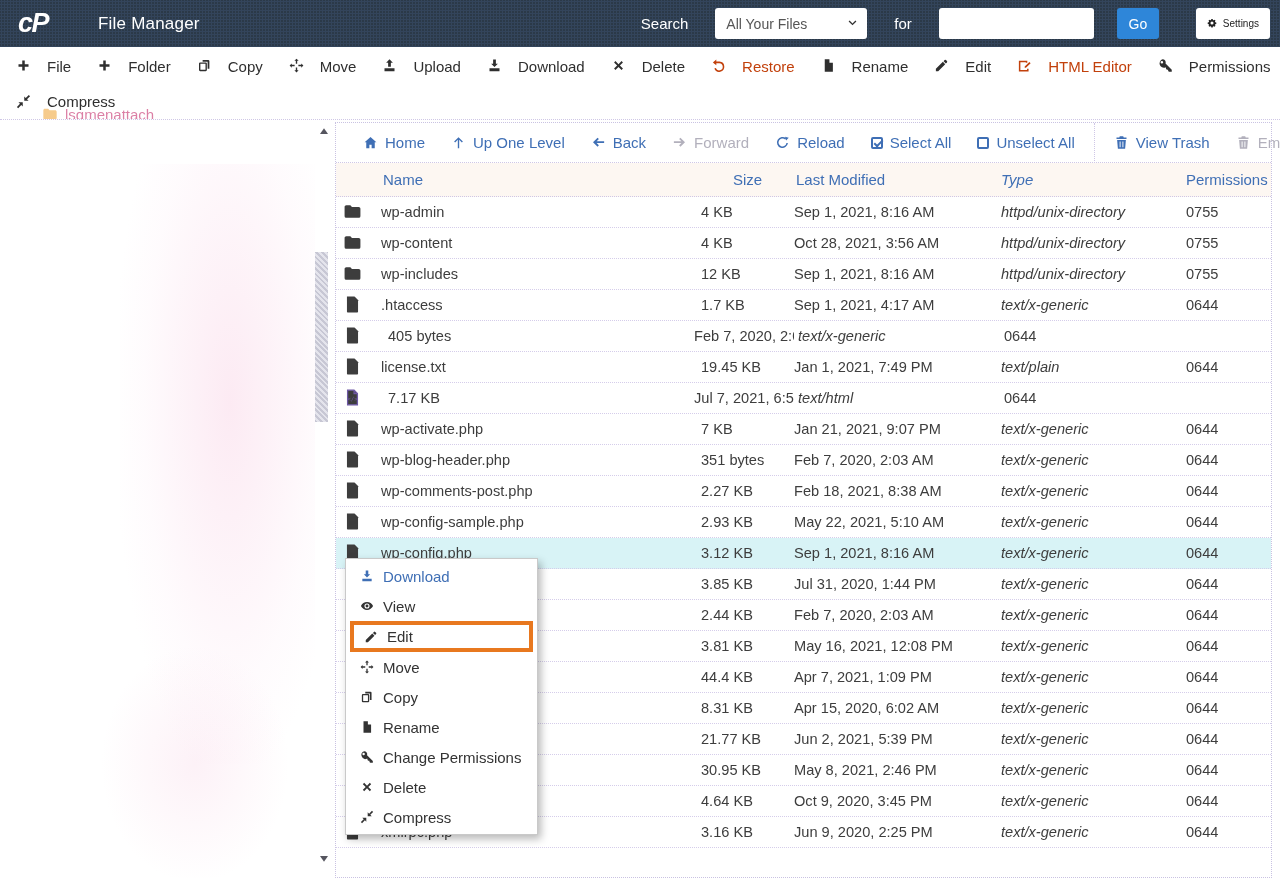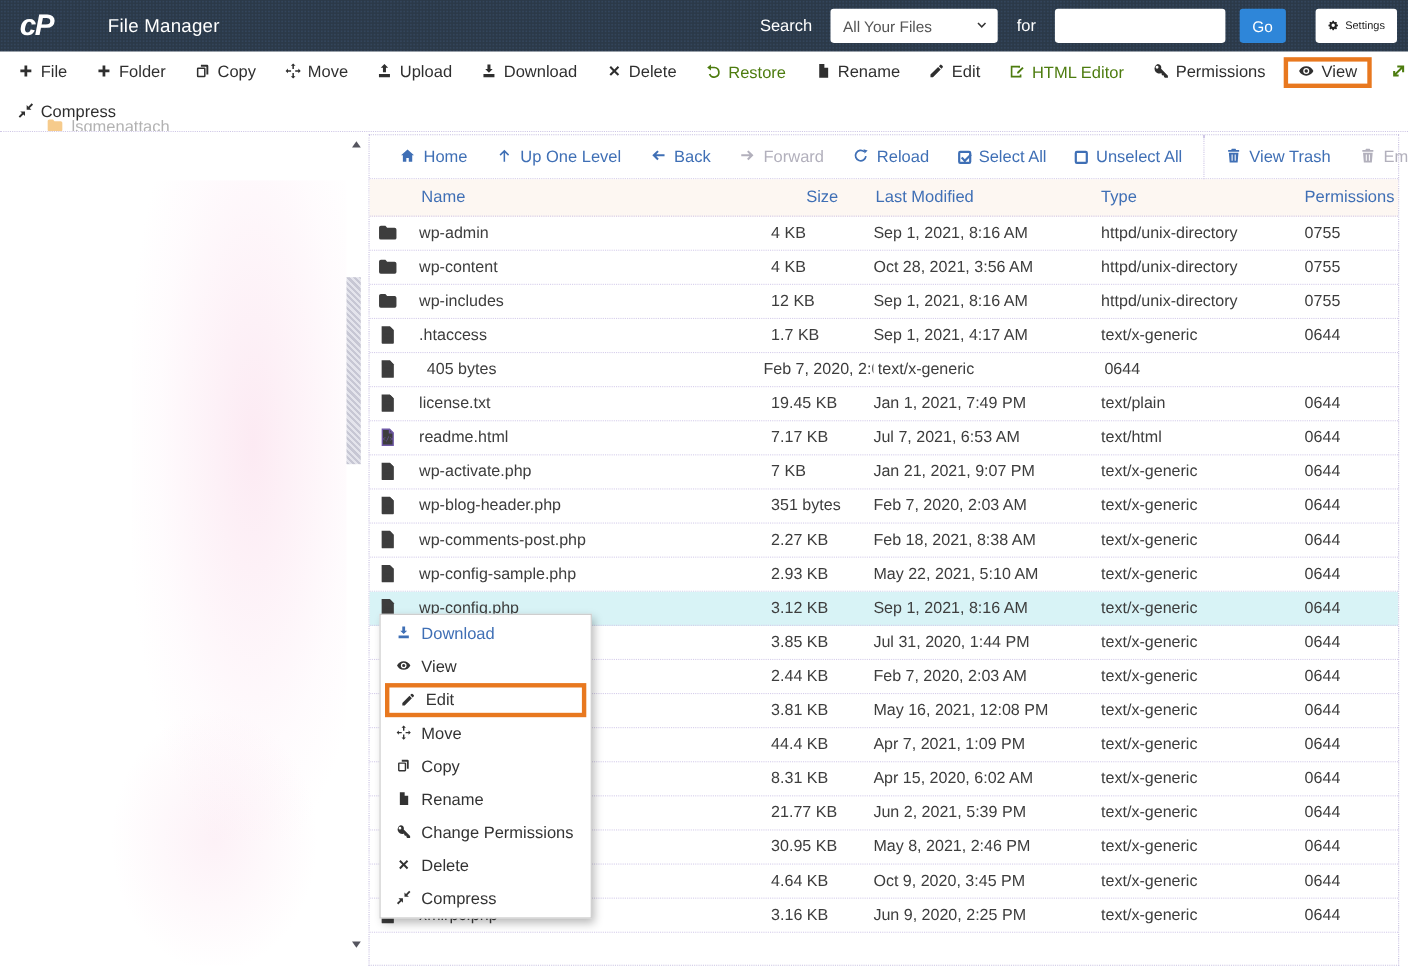--- a/index.html
+++ b/index.html
@@ -15,21 +15,21 @@
   
   .navbar {
     position:absolute; left:0; top:0; width:1280px; height:47px;
     background-color:#2b3948;
     background-image: radial-gradient(rgba(120,170,255,.10) 1px, transparent 1.2px);
     background-size:3px 3px;
     display:flex; align-items:center; color:#fff;
   }
   .logo { font-style:italic; font-weight:bold; font-size:27px; letter-spacing:-1.5px; margin:0 14px 0 18px; }
   .app-title { font-size:17px; font-weight:400; letter-spacing:.2px;margin-left:36px; }
-  .nav-right { margin-left:auto; display:flex; align-items:center; gap:13px; padding-right:10px; }
+  .nav-right { margin-left:auto; display:flex; align-items:center; gap:23px; padding-right:10px; }
   .nav-label { font-size:15px; margin:0 4px; }
   .scope-select {
     width:152px; height:31px; background:#fff; border-radius:3px; color:#555;
     font-size:14px; display:flex; align-items:center; padding:0 8px 0 11px; cursor:pointer;
   }
   .scope-select .chev { margin-left:auto; color:#333; font-size:13px; }
   .search-input { width:155px; height:31px; border:none; border-radius:3px; padding:0 8px; font-size:14px; }
   .go-btn {
     width:42px; height:31px; background:#2e86d9; color:#fff; border:none; border-radius:3px;
     font-size:14px; cursor:pointer;
@@ -37,33 +37,33 @@
   .settings-btn {
     height:31px; background:#fff; color:#222; border:none; border-radius:3px;
     font-size:10px; padding:0 11px; display:flex; align-items:center; gap:6px; margin-left:14px; cursor:pointer;
   }
 
   
   .toolbar { position:absolute; left:0; top:47px; width:1280px; background:#fff; }
   .toolbar-row { display:flex; align-items:center; height:38px; padding-left:3px; }
   .toolbar-row.second { height:33px; }
   .tb-item {
-    display:flex; align-items:center; gap:6px; padding:0 13px; font-size:15px;
+    display:flex; align-items:center; gap:16px; padding:0 13px; font-size:15px;
     color:#2f2f2f; cursor:pointer; white-space:nowrap;
   }
   .tb-item .ic { font-size:15px; }
-  .tb-item.disabled { color:#4d7c0f; cursor:default;align-items:flex-end; }
+  .tb-item.disabled { color:#c2410c; cursor:default; }
   .tb-item.hl { border:4px solid #e8781f; padding:1px 9px; margin:0 4px; }
   .toolbar-bottom-line { position:absolute; left:0; top:119px; width:1280px; border-top:1px dotted #cfc7e6; }
 
   
   .sidebar { position:absolute; left:0; top:104px; width:315px; height:774px; overflow:hidden; }
   .ghost-clip { position:absolute; left:0; top:0; width:315px; height:15px; overflow:hidden; }
   .ghost-item { position:absolute; left:42px; top:2px; display:flex; gap:7px; align-items:center;
-    opacity:.55; font-size:15px; color:#737373; white-space:nowrap; }
+    opacity:.55; font-size:15px; color:#be185d; white-space:nowrap; }
   .ghost-item .ic { font-size:16px; color:#efa12f; }
   .blob { position:absolute; pointer-events:none; }
   .blob1 { left:120px; top:60px; width:220px; height:600px;
     background: radial-gradient(ellipse at 50% 40%, rgba(242,160,200,.22), rgba(250,215,235,.10) 55%, transparent 75%); }
   .blob2 { left:100px; top:540px; width:190px; height:240px;
     background: radial-gradient(ellipse at 50% 50%, rgba(242,170,205,.16), transparent 70%); }
 
   
   .vscroll { position:absolute; left:313px; top:120px; width:17px; height:752px; }
   .scroll-arrow { position:absolute; left:3px; width:12px; height:10px; color:#55555f; cursor:pointer; }
@@ -96,21 +96,21 @@
   .thead .th { padding-left:2px; cursor:pointer; }
   .thead .th:first-child { cursor:default; }
   .th.c-size { padding-left:7px;text-align:center; } .th.c-type { padding-left:4px; } .th.c-perm { padding-left:7px; }
 
   .tbody { font-size:14.6px; }
   .row { height:31px; border-bottom:1px dotted #d5cdea; cursor:pointer; }
   .row.selected { background:#d8f3f6; }
   .cell { overflow:hidden; white-space:nowrap; }
   .c-icon { padding-left:7px; }
   .c-icon .ic { font-size:19px; }
-  .c-size { padding-left:7px; } .c-type { padding-left:4px; } .c-perm { padding-left:7px; }
+  .c-size { padding-left:7px; } .c-type { padding-left:4px;font-style:italic; } .c-perm { padding-left:7px; }
 
   
   .context-menu {
     position:absolute; left:345px; top:558px; width:193px; z-index:50;
     background:#fff; border:1px solid #c9c9c9; box-shadow:3px 4px 8px rgba(0,0,0,.28);
     padding:2px 0;
   }
   .menu-item { height:30px; display:flex; align-items:center; gap:9px; padding-left:14px;
     font-size:15px; color:#333; cursor:pointer; white-space:nowrap; }
   .menu-item .ic { font-size:14px; }
@@ -394,21 +394,20 @@
         <div class="cell c-mod">Jan 1, 2021, 7:49 PM</div>
         <div class="cell c-type">text/plain</div>
         <div class="cell c-perm">0644</div>
       </div>
       <div class="row grid-cols">
         <div class="cell c-icon"><svg class="ic" viewBox="0 0 24 24" aria-hidden="true">
             <path fill="#ffffff" stroke="#6e58a5" stroke-width="1.6" d="M5.8 2.8h8.2l4.2 4.2v14.2H5.8V2.8Z"></path>
             <path fill="none" stroke="#6e58a5" stroke-width="1.6" d="M14 2.8V7h4.2"></path>
             <text x="12" y="16.5" font-size="7.5" text-anchor="middle" fill="#6e58a5" font-family="DejaVu Sans Mono, monospace">&lt;/&gt;</text>
           </svg></div>
-        <div class="cell c-name">readme.html</div>
         <div class="cell c-size">7.17 KB</div>
         <div class="cell c-mod">Jul 7, 2021, 6:53 AM</div>
         <div class="cell c-type">text/html</div>
         <div class="cell c-perm">0644</div>
       </div>
       <div class="row grid-cols">
         <div class="cell c-icon"><svg class="ic" viewBox="0 0 24 24" aria-hidden="true">
             <path fill="#6e58a5" d="M5 2h9.3L19 6.7V21a1 1 0 0 1-1 1H6a1 1 0 0 1-1-1V2Z"></path>
             <path fill="#b3a6d4" d="M14.3 2v4.7H19L14.3 2Z"></path>
             <path fill="#ffffff" d="M8 10.2h8v1.5H8ZM8 13.2h8v1.5H8ZM8 16.2h5.5v1.5H8Z"></path>

